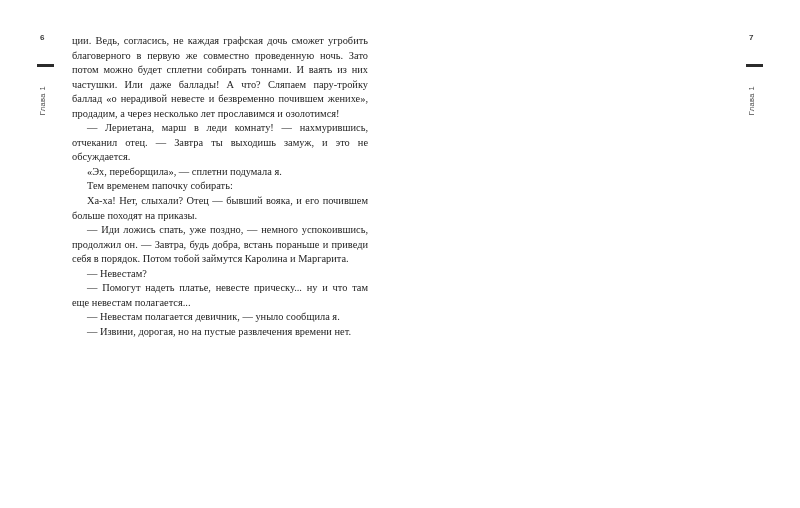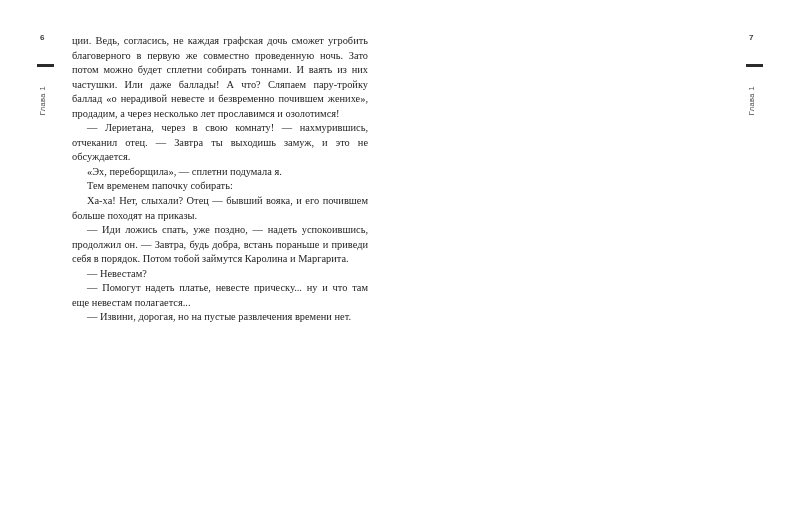--- a/index.html
+++ b/index.html
@@ -98,27 +98,28 @@
 
 <div class="spread">
 
   <div class="page page-left">
     <div class="folio">6</div>
     <div class="margin-rule"></div>
     <div class="chapter-vertical">Глава 1</div>
 
     <div class="column">
       <p class="noindent">ции. Ведь, согласись, не каждая графская дочь сможет угробить благоверного в первую же совместно проведенную ночь. Зато потом можно будет сплетни собирать тоннами. И ваять из них частушки. Или даже баллады! А что? Сляпаем пару-тройку баллад «о нерадивой невесте и безвременно почившем женихе», продадим, а через несколько лет прославимся и озолотимся!</p>
-      <p>— Лериетана, через в свою комнату! — нахмурившись, отчеканил отец. — Завтра ты выходишь замуж, и это не обсуждается.</p>
+      <p>— Лериетана, марш в леди комнату! — нахмурившись, отчеканил отец. — Завтра ты выходишь замуж, и это не обсуждается.</p>
       <p>«Эх, переборщила», — сплетни подумала я.</p>
       <p>Тем временем папочку собирать:</p>
       <p>Ха-ха! Нет, слыхали? Отец — бывший вояка, и его почившем больше походят на приказы.</p>
-      <p>— Иди ложись спать, уже поздно, — надеть успокоившись, продолжил он. — Завтра, будь добра, встань пораньше и приведи себя в порядок. Потом тобой займутся Каролина и Маргарита.</p>
+      <p>— Иди ложись спать, уже поздно, — немного успокоившись, продолжил он. — Завтра, будь добра, встань пораньше и приведи себя в порядок. Потом тобой займутся Каролина и Маргарита.</p>
       <p>— Невестам?</p>
       <p>— Помогут надеть платье, невесте прическу... ну и что там еще невестам полагается...</p>
+      <p>— Невестам полагается девичник, — уныло сообщила я.</p>
       <p>— Извини, дорогая, но на пустые развлечения времени нет.</p>
     </div>
   </div>
 
   <div class="page page-right">
     <div class="folio">7</div>
     <div class="margin-rule"></div>
     <div class="chapter-vertical">Глава 1</div>
 
   </div>

